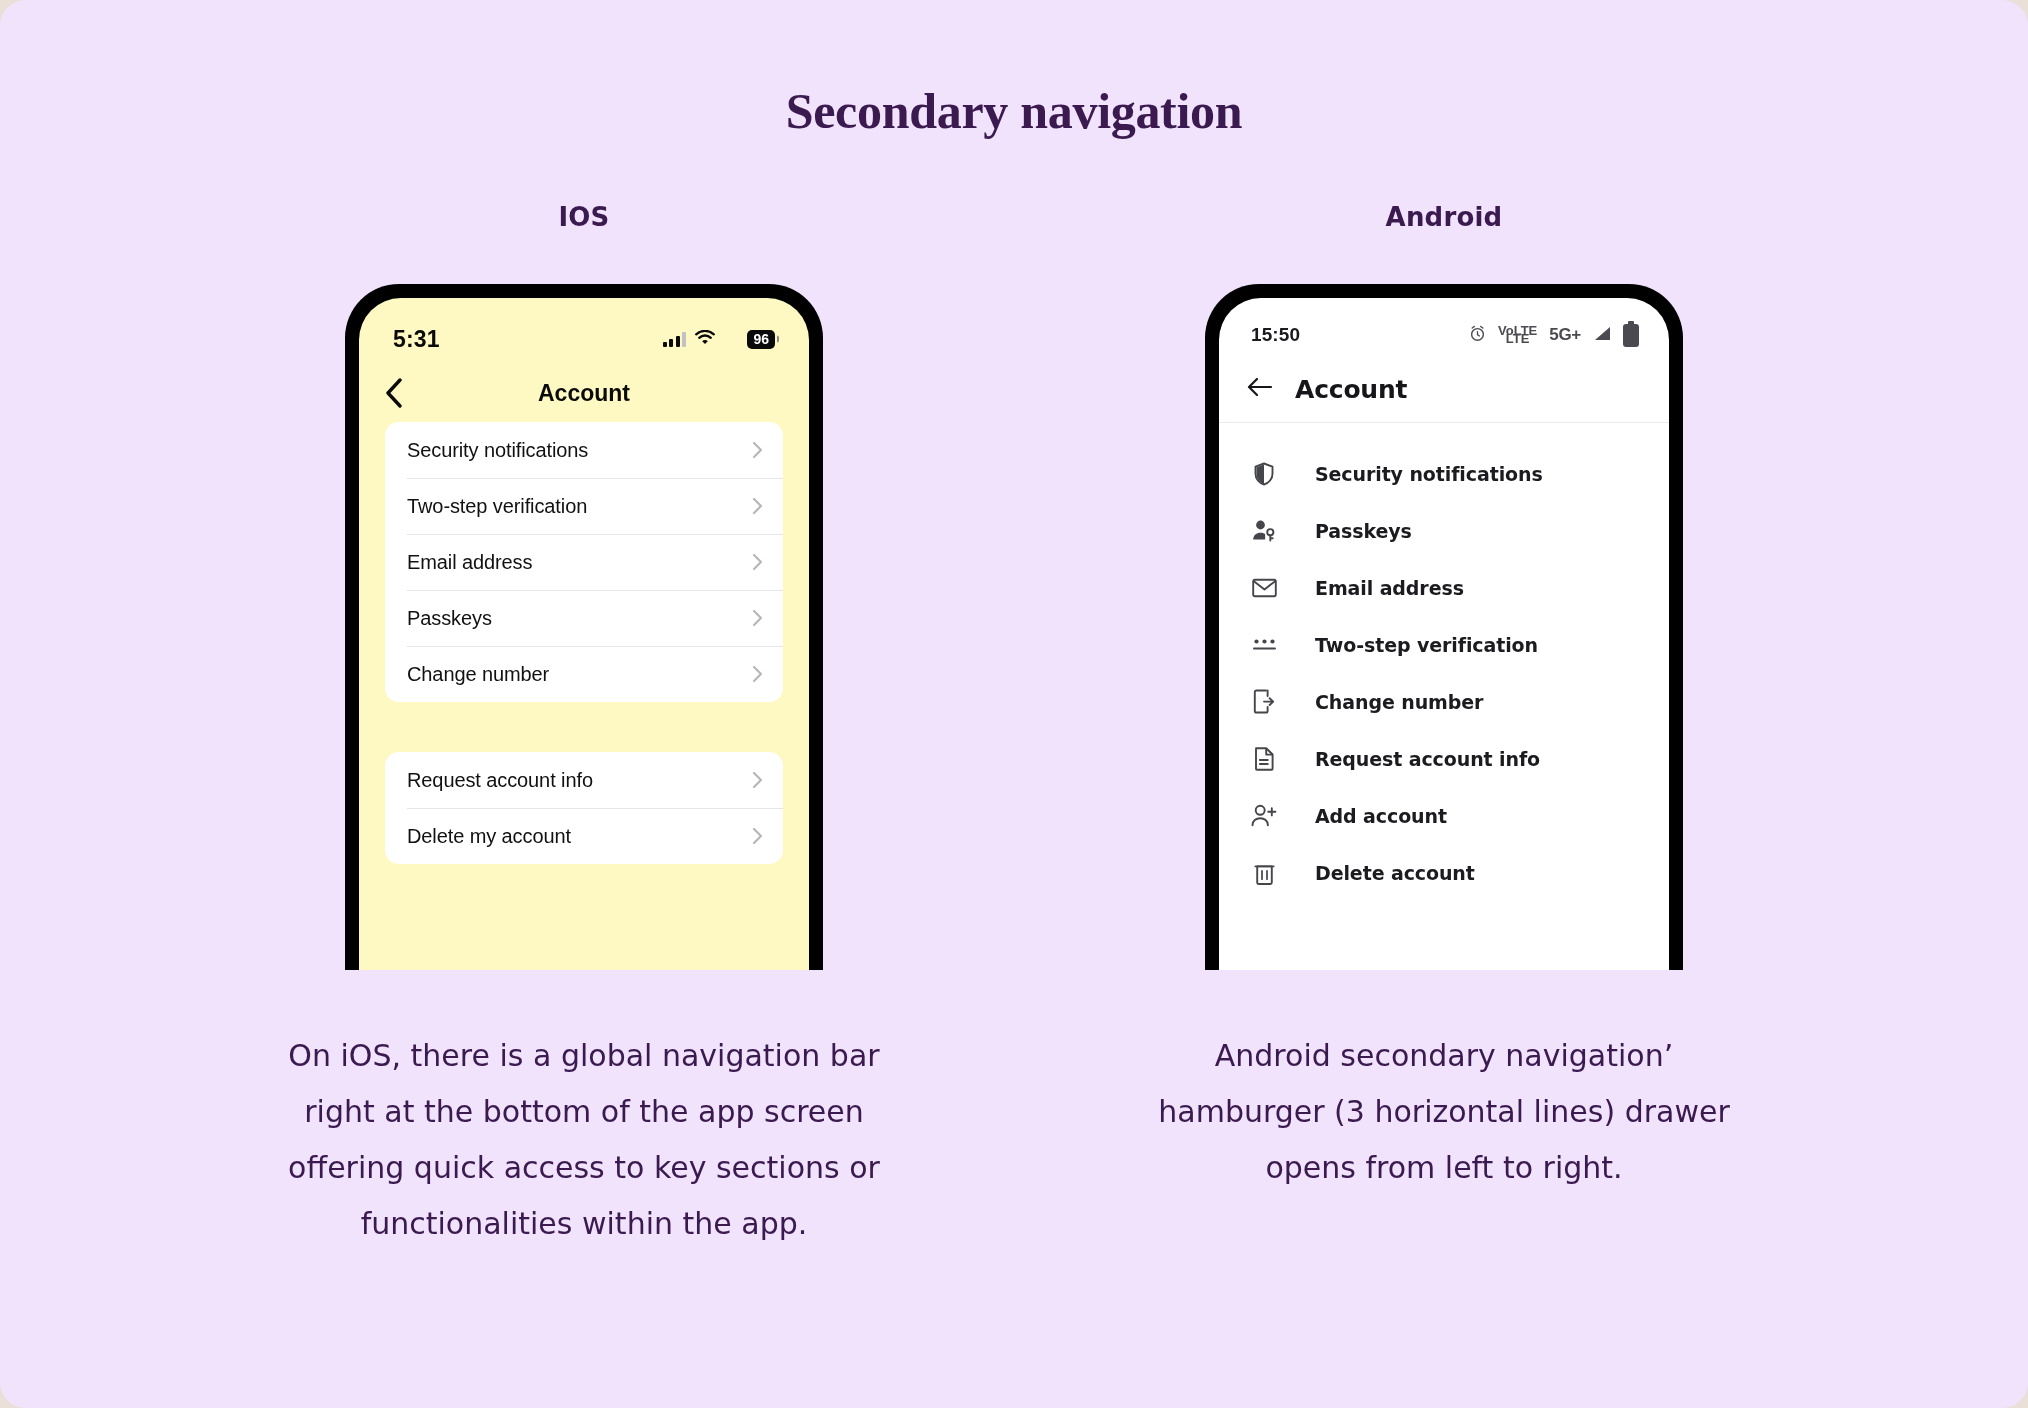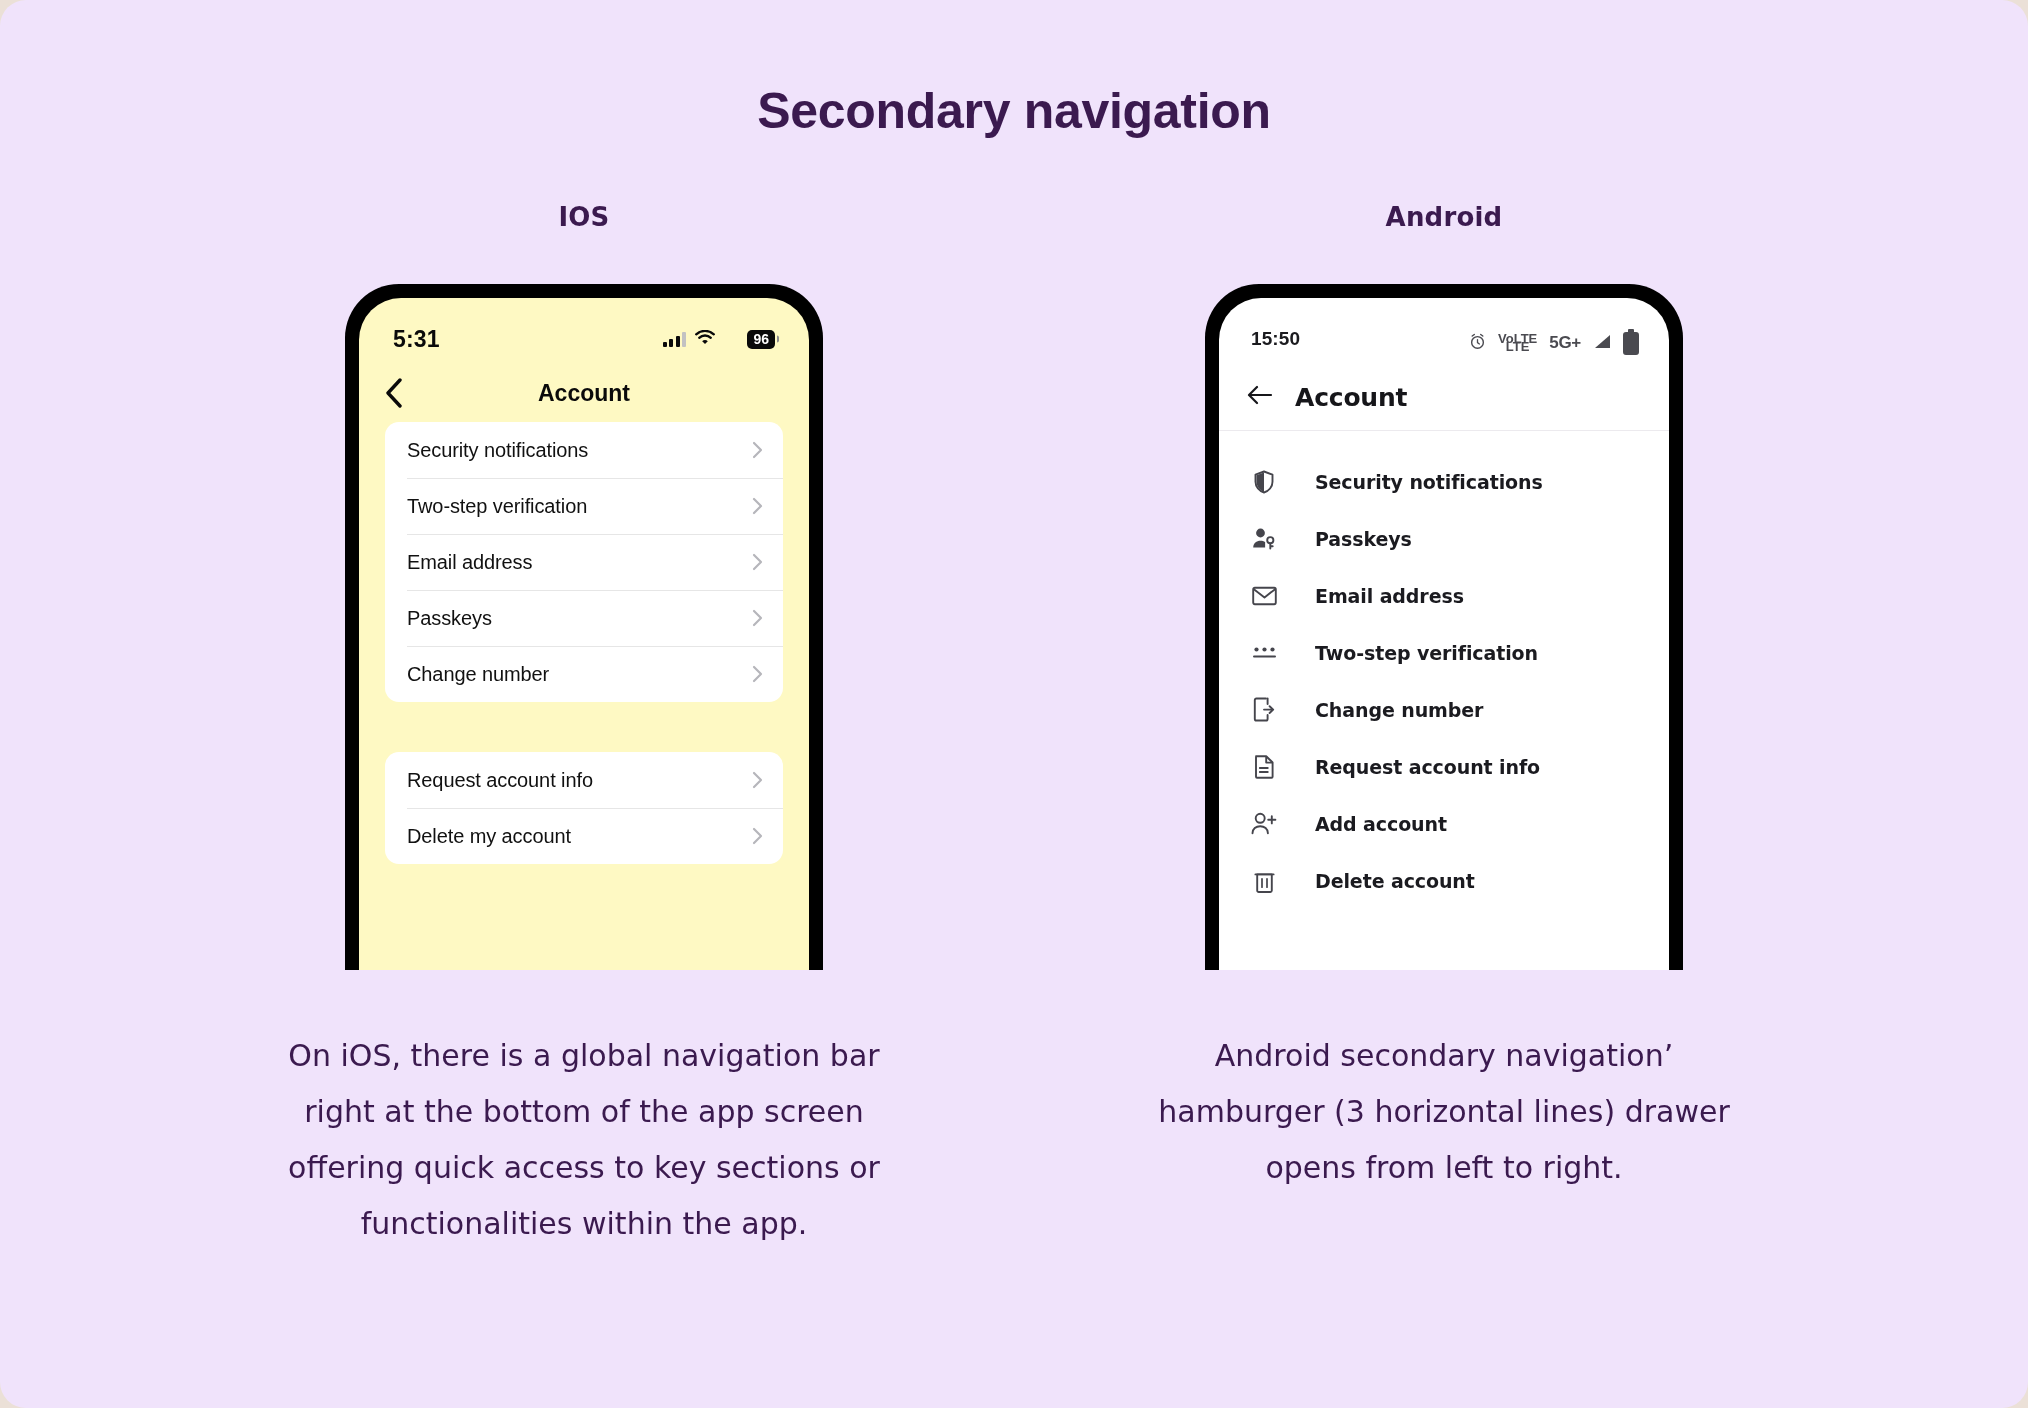--- a/index.html
+++ b/index.html
@@ -23,21 +23,21 @@
     overflow: hidden;
   }
   .title {
     text-align: center;
     margin: 0;
     padding-top: 82px;
     font-size: 50px;
     font-weight: 800;
     letter-spacing: -0.3px;
     color: #3b1a4f;
-    font-family: Liberation Sans, sans-serif;
+    font-family: Liberation Serif, serif;
   }
   .columns {
     display: flex;
     justify-content: center;
     gap: 300px;
     margin-top: 62px;
   }
   .col {
     width: 560px;
     display: flex;
@@ -164,22 +164,23 @@
   .ios-row-label {
     font-size: 20px;
     color: #111;
     letter-spacing: -0.1px;
   }
   .chev { color: #b6b6bb; display: flex; }
 
   
   .and-status {
     display: flex;
+    align-items: center;
     justify-content: space-between;
-    padding: 30px 30px 0 32px;
+    padding: 22px 30px 0 32px;
     height: 30px;
   }
   .and-time {
     font-size: 19px;
     font-weight: 700;
     color: #1b1b1f;
     letter-spacing: 0.1px;
   }
   .and-status-right {
     display: flex;

